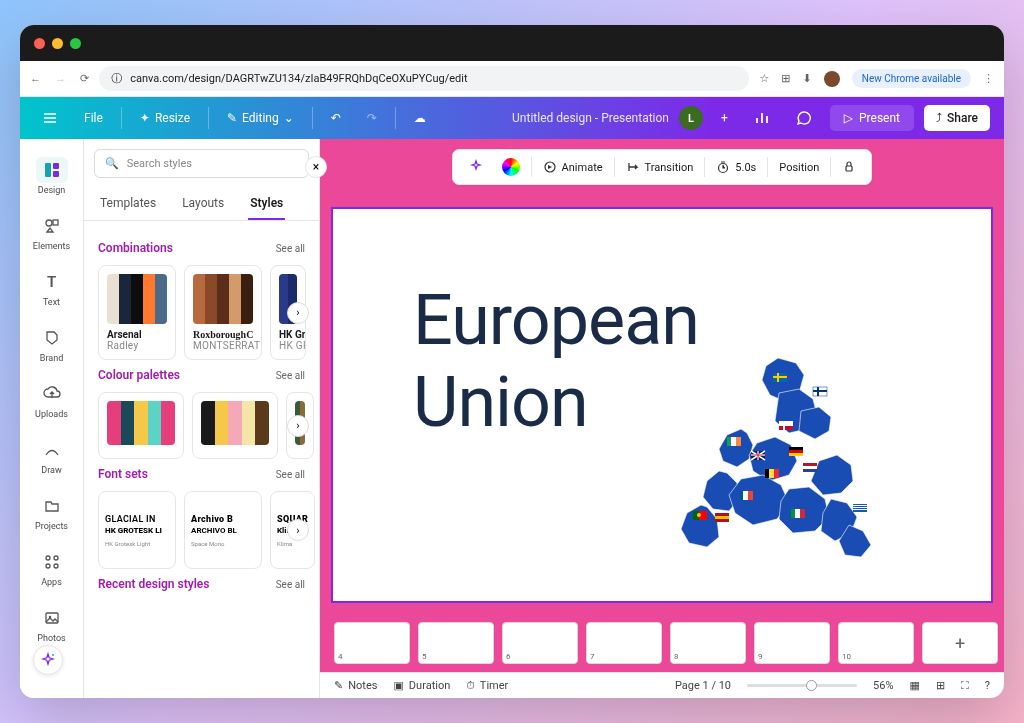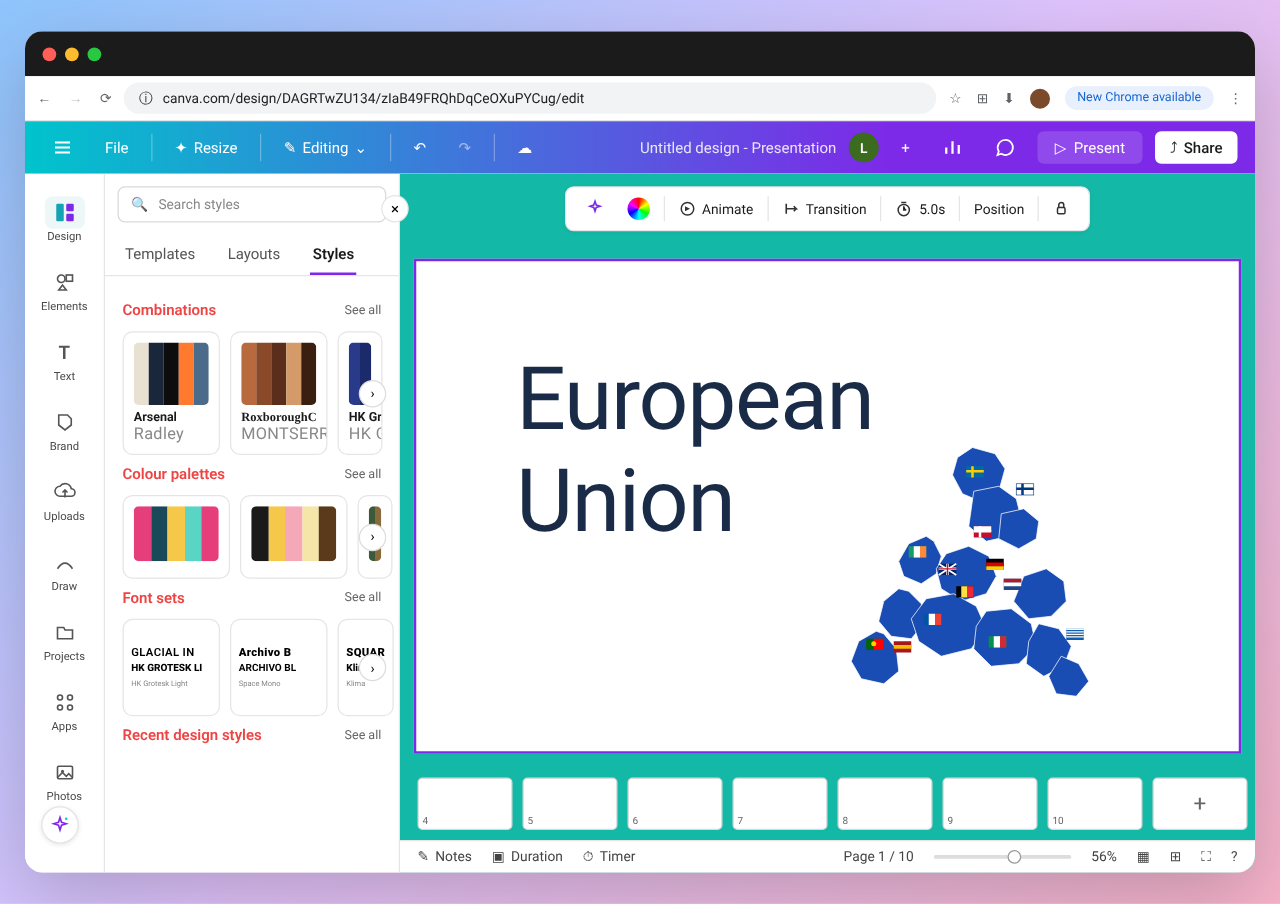--- a/index.html
+++ b/index.html
@@ -28,36 +28,36 @@
 .rail-icon{width:32px;height:26px;border-radius:6px;display:flex;align-items:center;justify-content:center}
 .rail-label{font-size:9px;color:#4a4a4a}
 .side{width:236px;border-right:1px solid #e5e5e5;display:flex;flex-direction:column;overflow:hidden}
 .side-close{position:absolute;left:305px;top:156px;width:22px;height:22px;background:#fff;border:1px solid #e5e5e5;border-radius:50%;display:flex;align-items:center;justify-content:center;font-size:12px;cursor:pointer;z-index:5}
 .search{margin:10px;display:flex;align-items:center;gap:8px;background:#fff;border:1px solid #d9d9d9;border-radius:6px;padding:7px 10px;font-size:11px;color:#888}
 .tabs{display:flex;border-bottom:1px solid #e5e5e5;padding:0 14px;gap:22px;font-size:12px}
 .tab{padding:8px 2px;cursor:pointer;color:#555}
 .tab.active{color:#1a1a1a;font-weight:600;border-bottom:2px solid #7d2ae8}
 .side-body{flex:1;overflow-y:auto;padding:12px 14px}
 .sec-head{display:flex;justify-content:space-between;align-items:center;margin:8px 0 10px;font-size:12px}
-.sec-title{font-weight:600;color:#ef4444}
+.sec-title{font-weight:600;color:#a21caf}
 .see-all{font-size:10px;color:#666;cursor:pointer}
 .card-row{display:flex;gap:8px;position:relative}
 .card{flex:0 0 78px;border:1px solid #e5e5e5;border-radius:8px;padding:8px;cursor:pointer;overflow:hidden}
 .card-sm{flex:0 0 86px}
 .swatch{height:50px;border-radius:4px;display:flex;overflow:hidden;margin-bottom:5px}
 .sw{flex:1}
 .card-t1{font-size:10px;font-weight:700;color:#1a1a1a;white-space:nowrap}
-.card-t2{font-size:13px;color:#888;white-space:nowrap;letter-spacing:.3px}
+.card-t2{font-size:10px;color:#888;white-space:nowrap;letter-spacing:.3px}
 .scroll-btn{position:absolute;right:-4px;top:50%;transform:translateY(-50%);width:22px;height:22px;background:#fff;border:1px solid #ddd;border-radius:50%;display:flex;align-items:center;justify-content:center;font-size:11px;cursor:pointer;z-index:2}
 .font-card{flex:0 0 78px;border:1px solid #e5e5e5;border-radius:8px;padding:8px 6px;cursor:pointer;height:78px;display:flex;flex-direction:column;justify-content:center;gap:2px}
 .ft1{font-size:9px;font-weight:600;white-space:nowrap;letter-spacing:.3px}
 .ft2{font-size:8px;font-weight:800;white-space:nowrap}
 .ft3{font-size:6px;color:#888;white-space:nowrap;margin-top:3px}
 .recent-card{flex:0 0 78px;height:60px;border:1px solid #e5e5e5;border-radius:6px;padding:6px;cursor:pointer;font-size:7px;position:relative;overflow:hidden}
-.canvas-area{flex:1;display:flex;flex-direction:column;background:#14b8a6;overflow:hidden}
+.canvas-area{flex:1;display:flex;flex-direction:column;background:#ec4899;overflow:hidden}
 .ctx-bar{display:flex;justify-content:center;padding:10px;gap:0}
 .ctx-pill{background:#fff;border:1px solid #e5e5e5;border-radius:7px;display:flex;align-items:center;padding:4px 6px;box-shadow:0 1px 3px rgba(0,0,0,.06)}
 .ctx-item{display:flex;align-items:center;gap:5px;padding:4px 9px;font-size:11px;color:#1a1a1a;cursor:pointer;border-radius:5px}
 .ctx-sep{width:1px;height:20px;background:#e5e5e5;margin:0 2px}
 .color-ring{width:18px;height:18px;border-radius:50%;background:conic-gradient(red,yellow,lime,cyan,blue,magenta,red)}
 .canvas-scroll{flex:1;display:flex;align-items:center;justify-content:center;overflow:hidden}
 .slide{width:662px;height:396px;background:#fff;border:2px solid #7d2ae8;position:relative}
 .slide-title{position:absolute;left:80px;top:70px;font-size:70px;font-weight:400;color:#1a2b47;line-height:1.18;letter-spacing:-1px}
 .eu-map{position:absolute;right:100px;bottom:40px;width:220px;height:210px}
 .thumbs{display:flex;gap:8px;padding:8px 14px;overflow:hidden;align-items:center}

